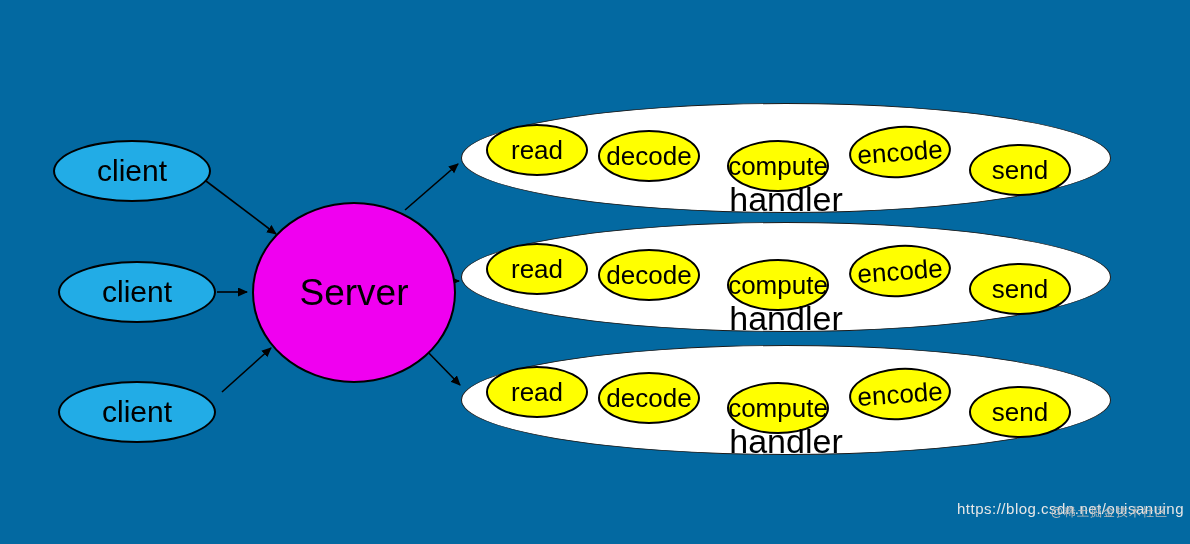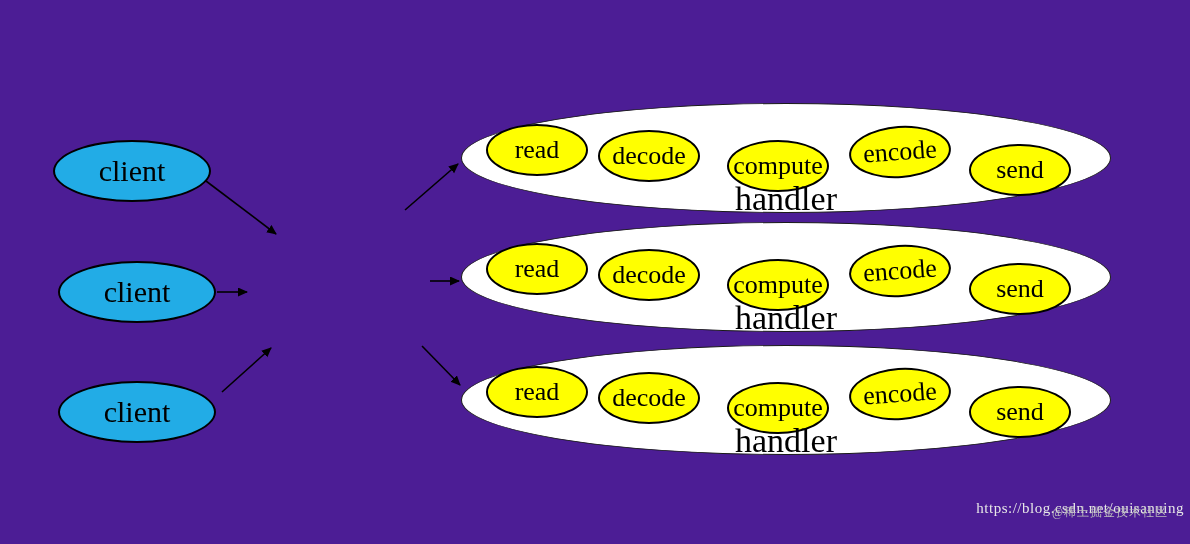--- a/index.html
+++ b/index.html
@@ -1,18 +1,18 @@
 <!DOCTYPE html>
 <html><head>
 <meta charset="utf-8">
 <style>
   html,body{margin:0;padding:0;background:#ffffff;}
   .canvas{
-    position:relative;width:1190px;height:544px;background:#4c1d95;overflow:hidden;
-    font-family:Liberation Serif, serif;color:#000;
+    position:relative;width:1190px;height:544px;background:#0369a1;overflow:hidden;
+    font-family:Liberation Sans, sans-serif;color:#000;
   }
   .arrow-layer{position:absolute;left:0;top:0;width:1190px;height:544px;}
   .node{position:absolute;display:flex;align-items:center;justify-content:center;box-sizing:border-box;}
   .client{
     width:158px;height:62px;border-radius:50%;
     background:#22ACE6;border:2px solid #000;
     font-size:30px;
   }
   .server{
     left:252px;top:202px;width:204px;height:181px;border-radius:50%;
@@ -70,20 +70,23 @@
   <div class="node client" style="left:53px;top:140px">
     <span>client</span>
   </div>
   <div class="node client" style="left:58px;top:261px">
     <span>client</span>
   </div>
   <div class="node client" style="left:58px;top:381px">
     <span>client</span>
   </div>
 
+  <div class="node server">
+    <span>Server</span>
+  </div>
 
   <div class="handler-row" style="top:103px">
     <div class="stage st-read">
       <span>read</span>
     </div>
     <div class="stage st-decode">
       <span>decode</span>
     </div>
     <div class="stage st-compute">
       <span>compute</span>

